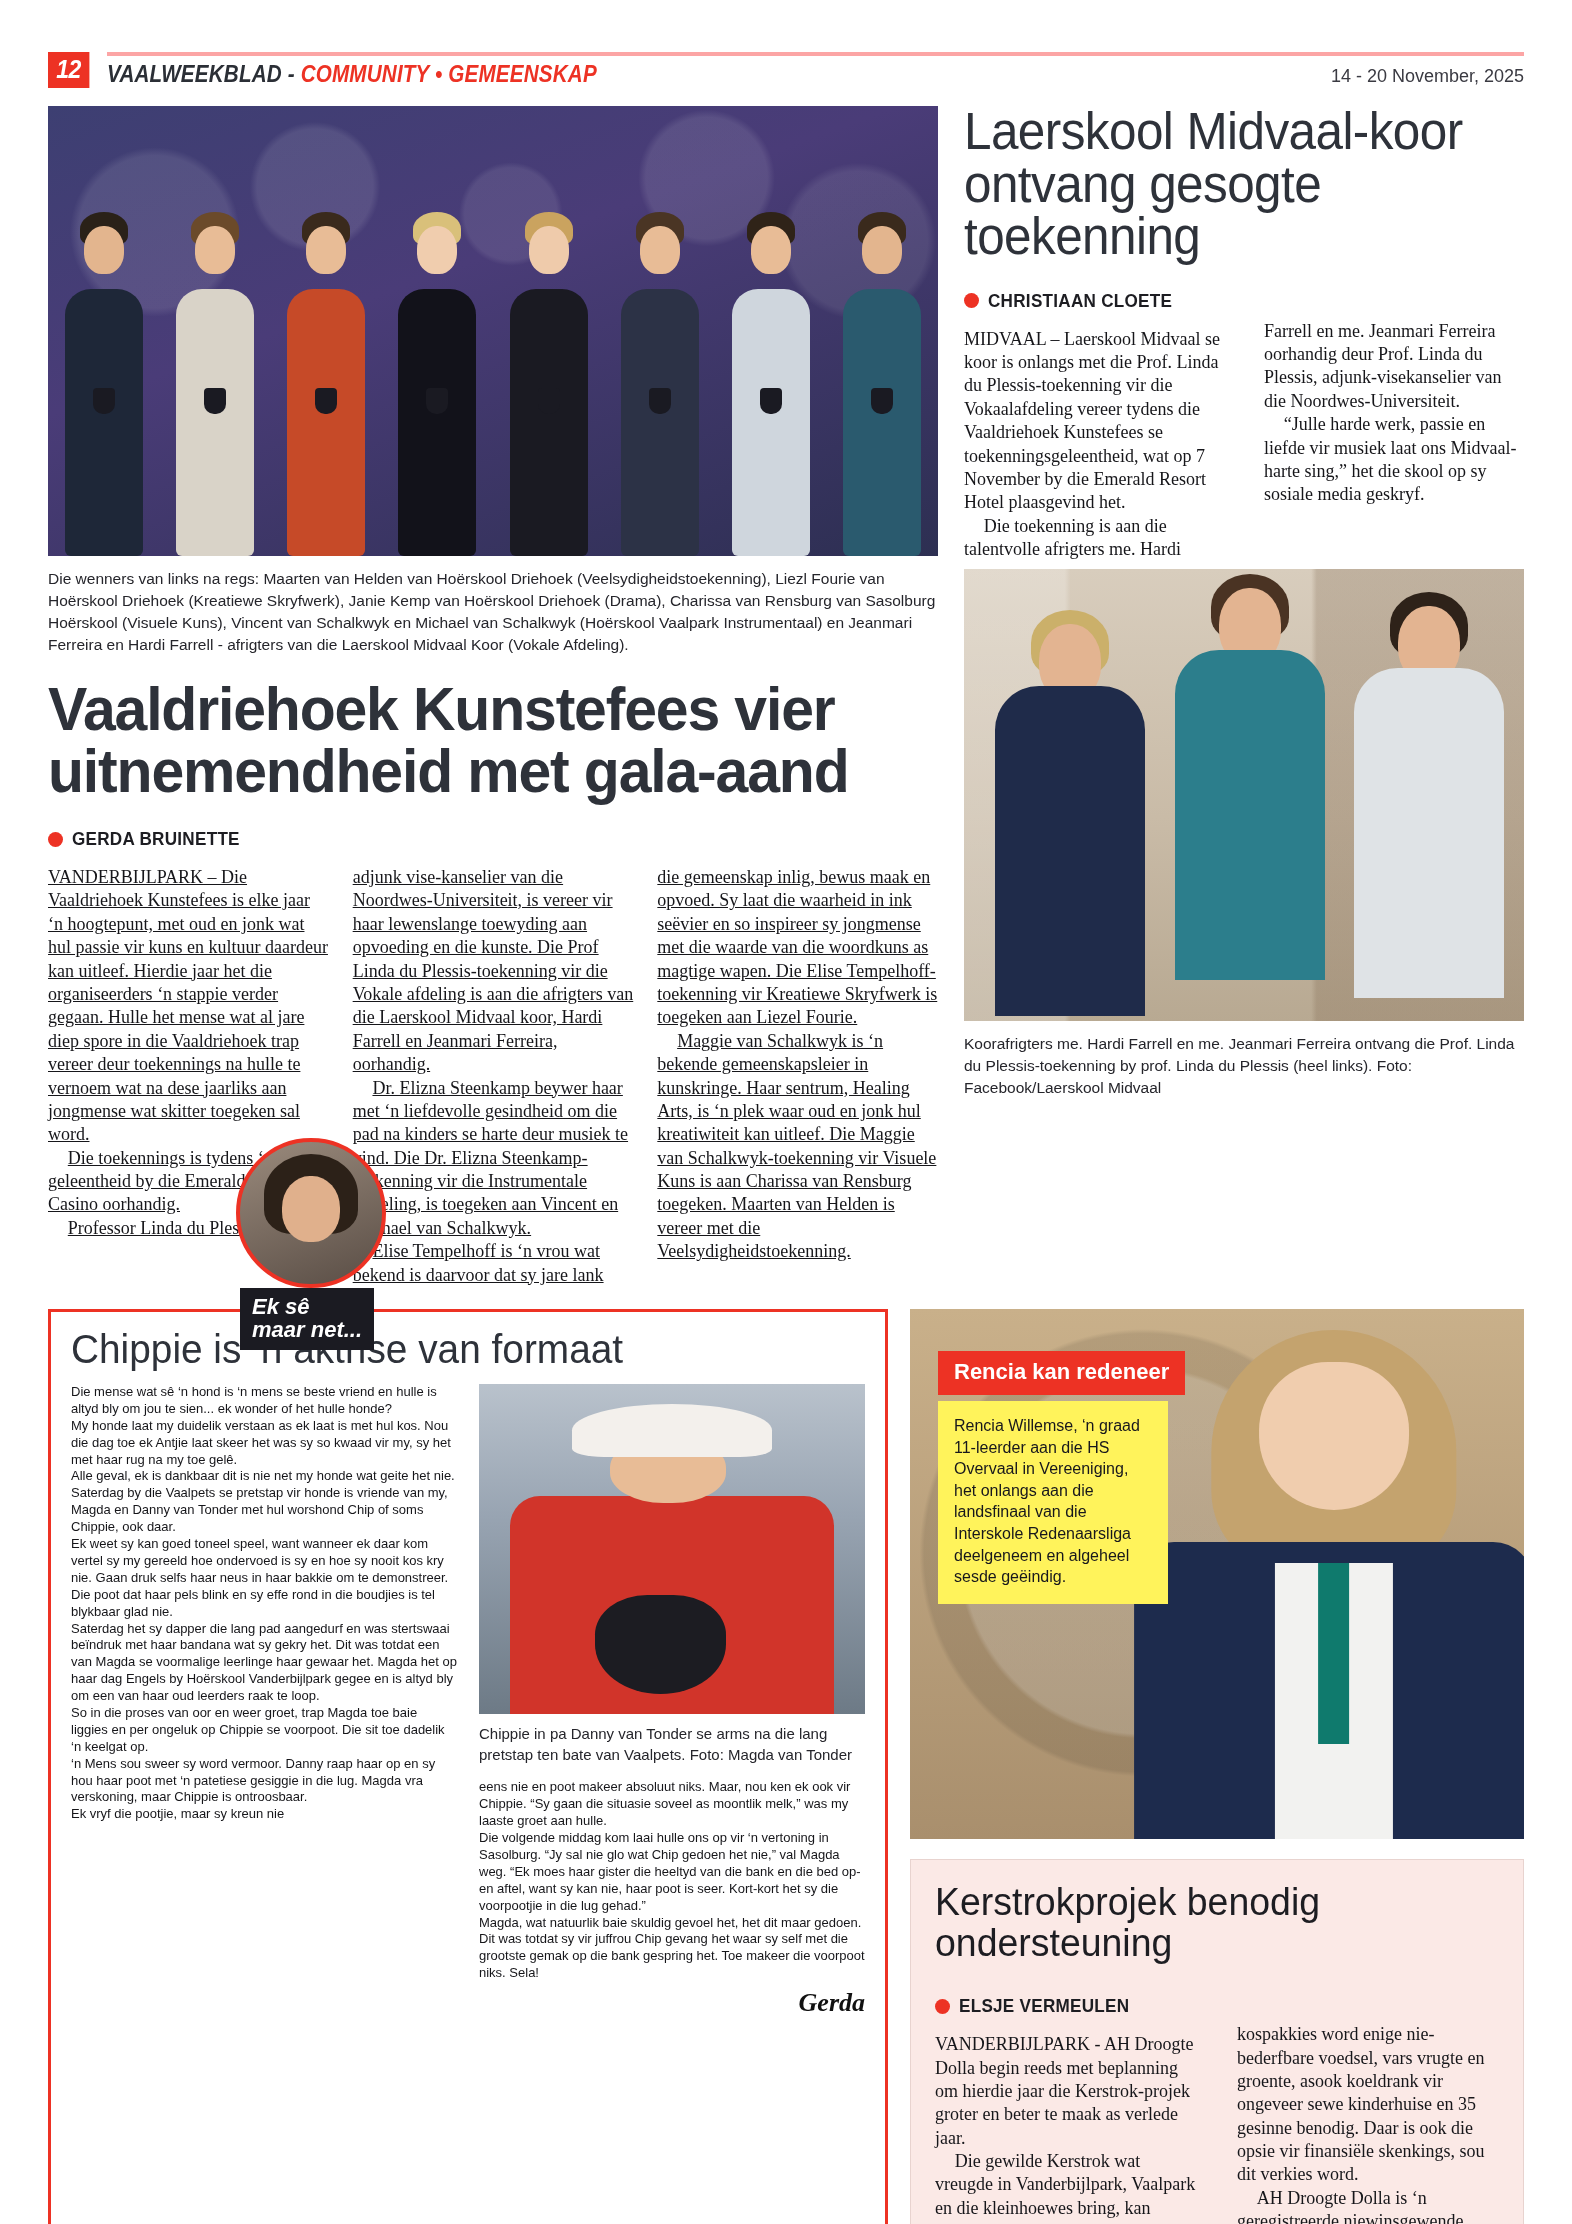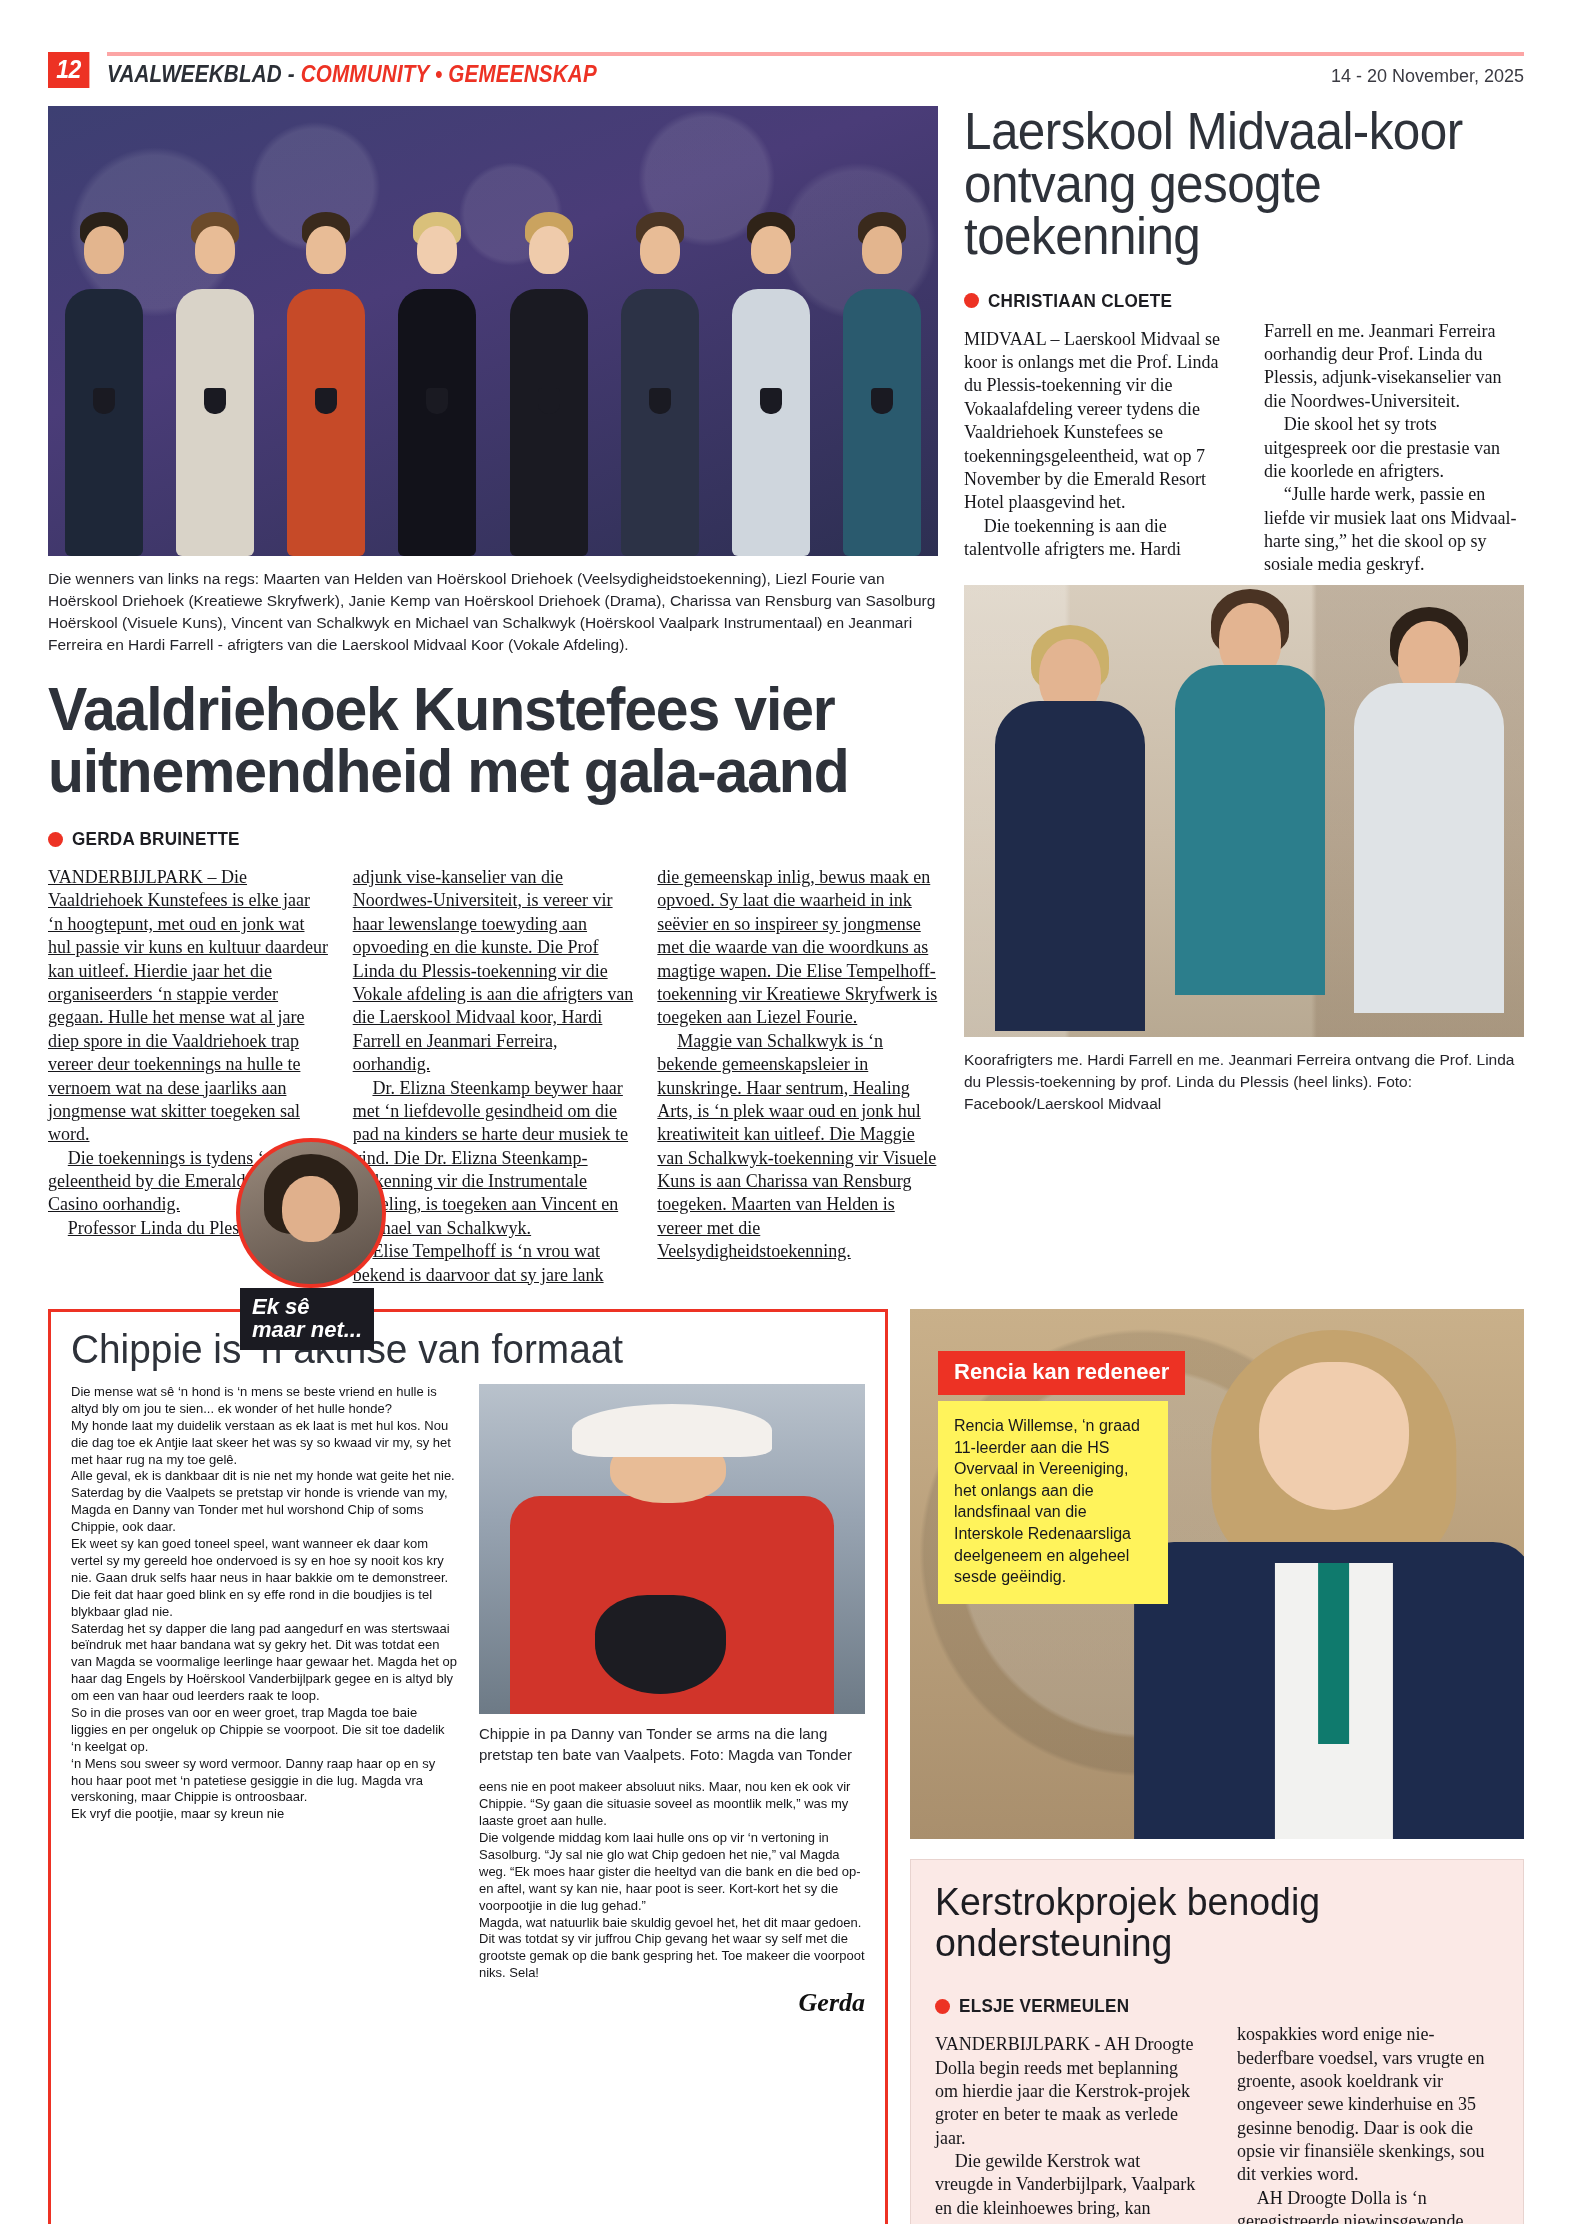--- a/index.html
+++ b/index.html
@@ -301,21 +301,20 @@
             <span class="bullet"></span>
             <span class="byline-name">CHRISTIAAN CLOETE</span>
           </div>
           <div class="serif-body">
             <p class="first">MIDVAAL – Laerskool Midvaal se koor is onlangs met die Prof. Linda du Plessis-toekenning vir die Vokaalafdeling vereer tydens die Vaaldriehoek Kunstefees se toekenningsgeleentheid, wat op 7 November by die Emerald Resort Hotel plaasgevind het.</p>
             <p>Die toekenning is aan die talentvolle afrigters me. Hardi</p>
           </div>
         </div>
         <div class="serif-body" style="padding-top:56px">
           <p class="first">Farrell en me. Jeanmari Ferreira oorhandig deur Prof. Linda du Plessis, adjunk-visekanselier van die Noordwes-Universiteit.</p>
-          <p>Die skool het sy trots uitgespreek oor die prestasie van die koorlede en afrigters.</p>
           <p>“Julle harde werk, passie en liefde vir musiek laat ons Midvaal-harte sing,” het die skool op sy sosiale media geskryf.</p>
         </div>
       </div>
 
       <div class="photo choir-photo">
         <div class="choir-bg"></div>
         <div class="choir-wall"></div>
         <div class="lady" style="left:2%;width:34%;height:88%">
           <div class="hr" style="background:#cbb06a"></div>
             <div class="h"></div>
@@ -339,21 +338,21 @@
   <div class="bottom-region">
 
     <div class="box-chippie">
       <div class="hl-chippie">Chippie is ‘n aktrise van formaat</div>
 
       <div class="chippie-cols">
         <div class="sans-body">
           <p>Die mense wat sê ‘n hond is ‘n mens se beste vriend en hulle is altyd bly om jou te sien... ek wonder of het hulle honde?</p>
           <p>My honde laat my duidelik verstaan as ek laat is met hul kos. Nou die dag toe ek Antjie laat skeer het was sy so kwaad vir my, sy het met haar rug na my toe gelê.</p>
           <p>Alle geval, ek is dankbaar dit is nie net my honde wat geite het nie. Saterdag by die Vaalpets se pretstap vir honde is vriende van my, Magda en Danny van Tonder met hul worshond Chip of soms Chippie, ook daar.</p>
-          <p>Ek weet sy kan goed toneel speel, want wanneer ek daar kom vertel sy my gereeld hoe ondervoed is sy en hoe sy nooit kos kry nie. Gaan druk selfs haar neus in haar bakkie om te demonstreer. Die feit dat haar goed blink en sy effe rond in die boudjies is tel blykbaar glad nie.</p>
+          <p>Ek weet sy kan goed toneel speel, want wanneer ek daar kom vertel sy my gereeld hoe ondervoed is sy en hoe sy nooit kos kry nie. Gaan druk selfs haar neus in haar bakkie om te demonstreer. Die poot dat haar pels blink en sy effe rond in die boudjies is tel blykbaar glad nie.</p>
           <p>Saterdag het sy dapper die lang pad aangedurf en was stertswaai beïndruk met haar bandana wat sy gekry het. Dit was totdat een van Magda se voormalige leerlinge haar gewaar het. Magda het op haar dag Engels by Hoërskool Vanderbijlpark gegee en is altyd bly om een van haar oud leerders raak te loop.</p>
           <p>So in die proses van oor en weer groet, trap Magda toe baie liggies en per ongeluk op Chippie se voorpoot. Die sit toe dadelik ‘n keelgat op.</p>
           <p> ‘n Mens sou sweer sy word vermoor. Danny raap haar op en sy hou haar poot met ‘n patetiese gesiggie in die lug. Magda vra verskoning, maar Chippie is ontroosbaar.</p>
           <p>Ek vryf die pootjie, maar sy kreun nie</p>
         </div>
         <div>
           <div class="photo dogphoto">
             <div class="dog-bg"></div>
             <div style="position:absolute;left:8%;bottom:0;width:84%;height:66%;background:#d1342a;border-radius:30px 30px 0 0"></div>
             <div style="position:absolute;left:34%;top:16%;width:30%;height:20%;background:#e8bc96;border-radius:46%"></div>

